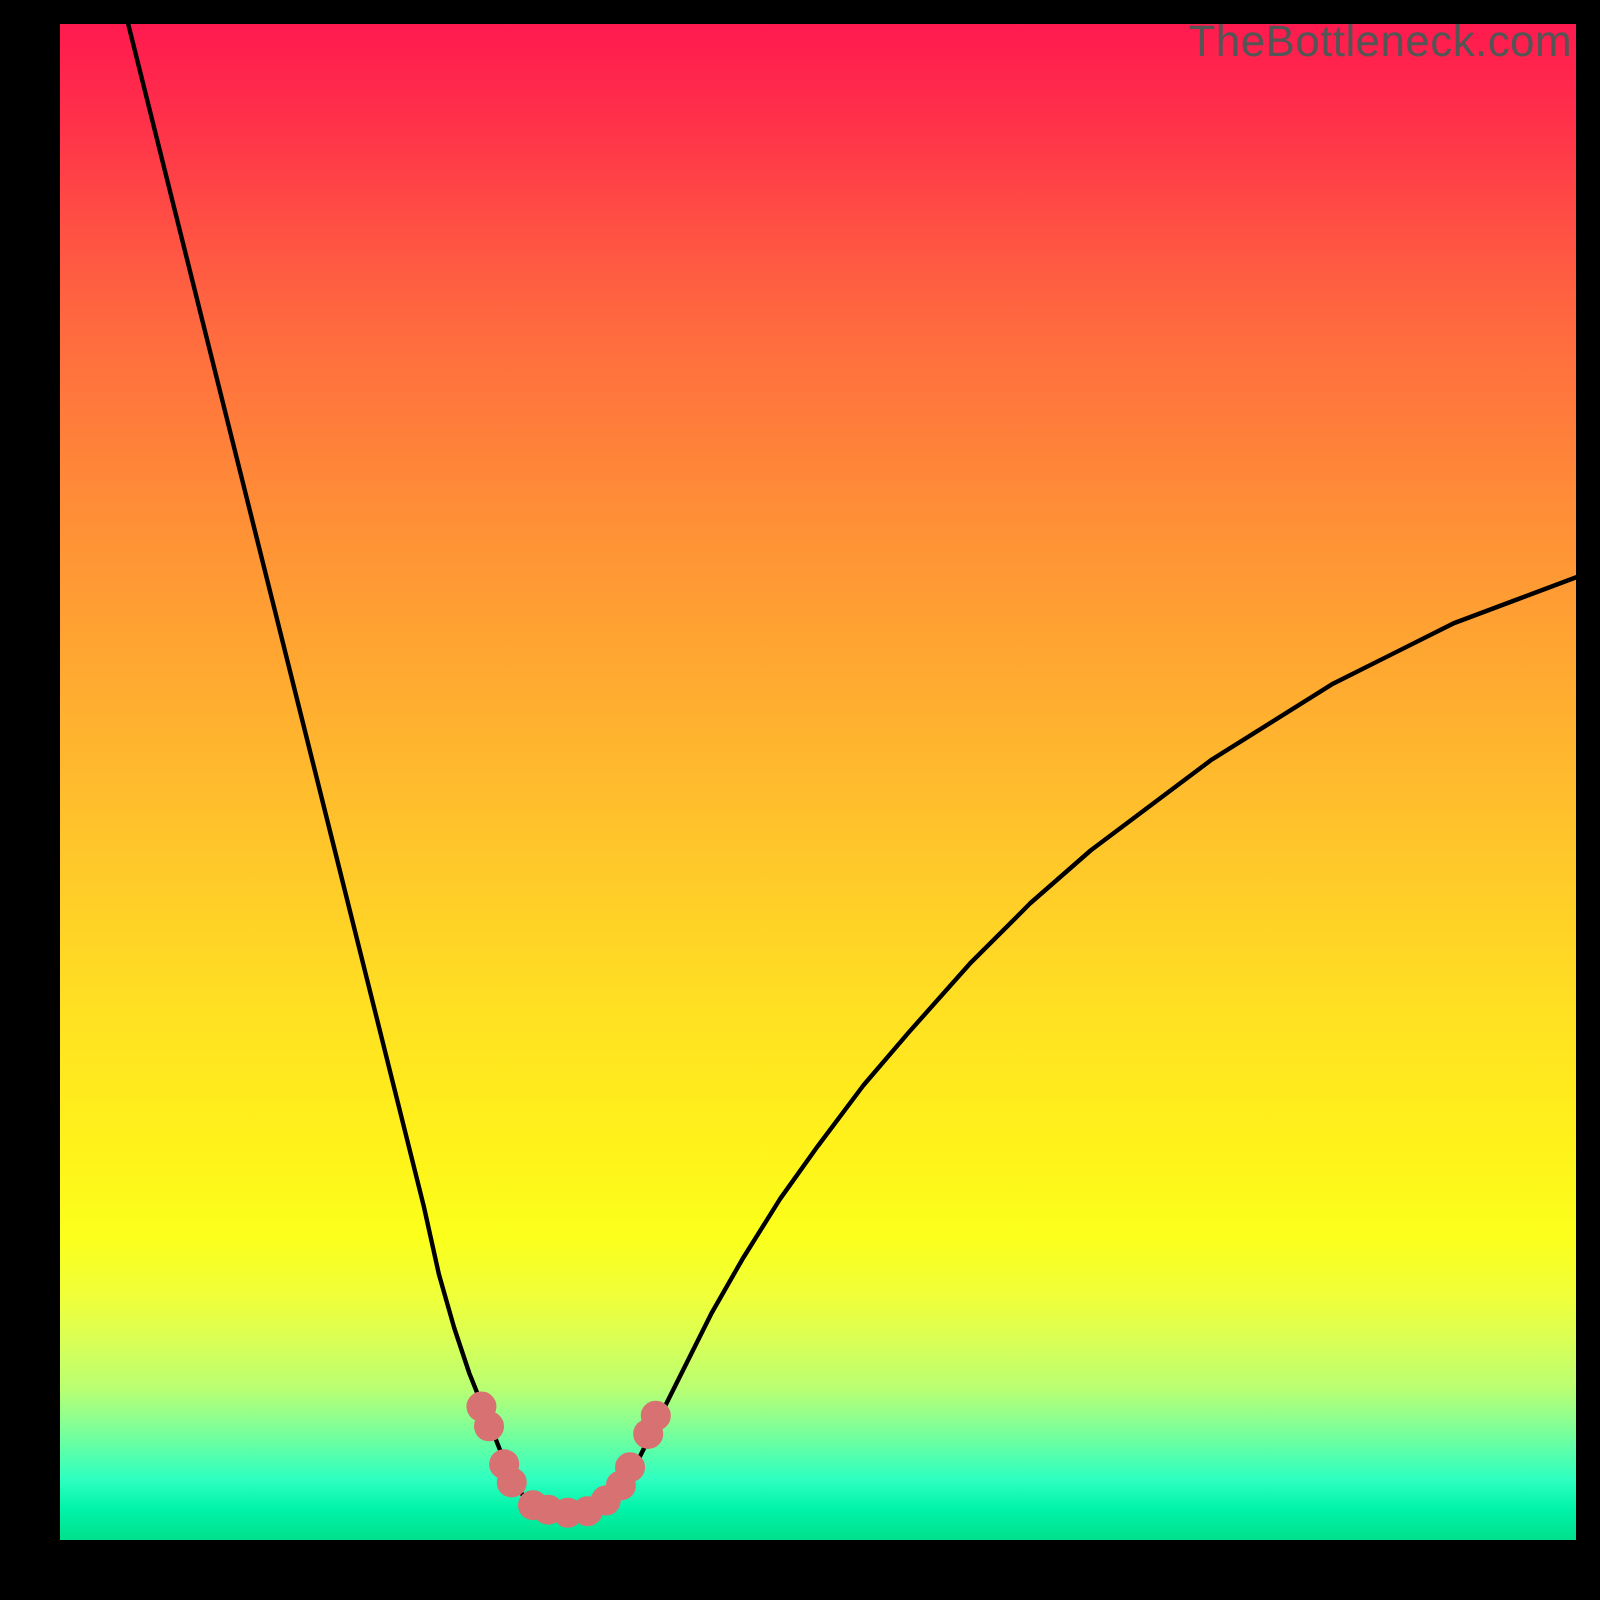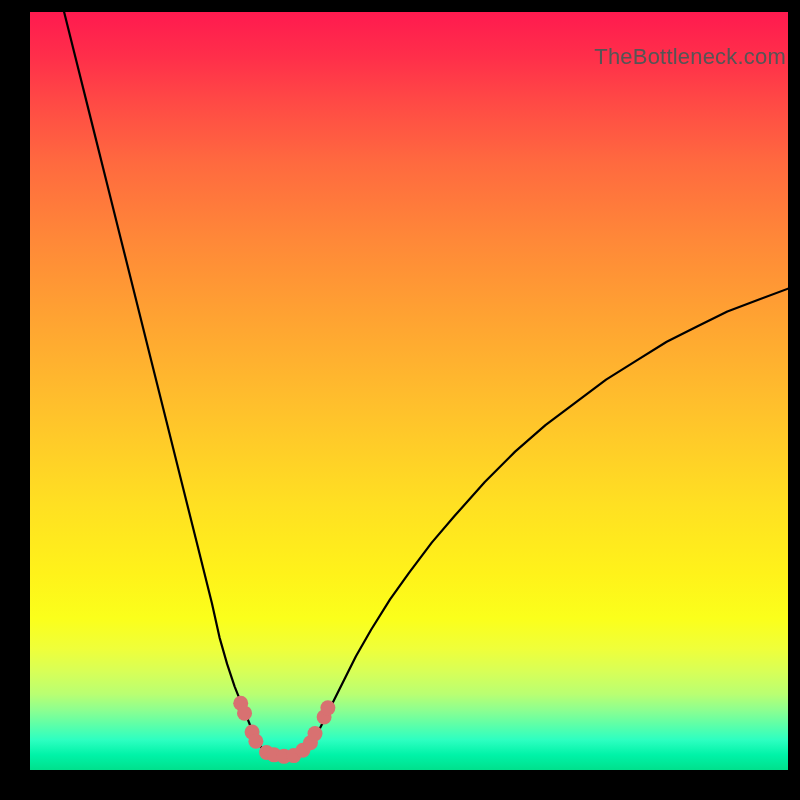--- a/index.html
+++ b/index.html
@@ -44,21 +44,20 @@
   }
   .watermark {
     position: absolute;
     top: 8px;
     right: 14px;
     color: #555;
     font-size: 22px;
     font-weight: 500;
     letter-spacing: 0.2px;
     z-index: 5;
-    margin-top: 36px;
   }
   svg.curves {
     position: absolute;
     left: 0; top: 0; width: 100%; height: 100%;
     z-index: 3;
   }
   .curve-line {
     fill: none;
     stroke: #000;
     stroke-width: 2.2;

